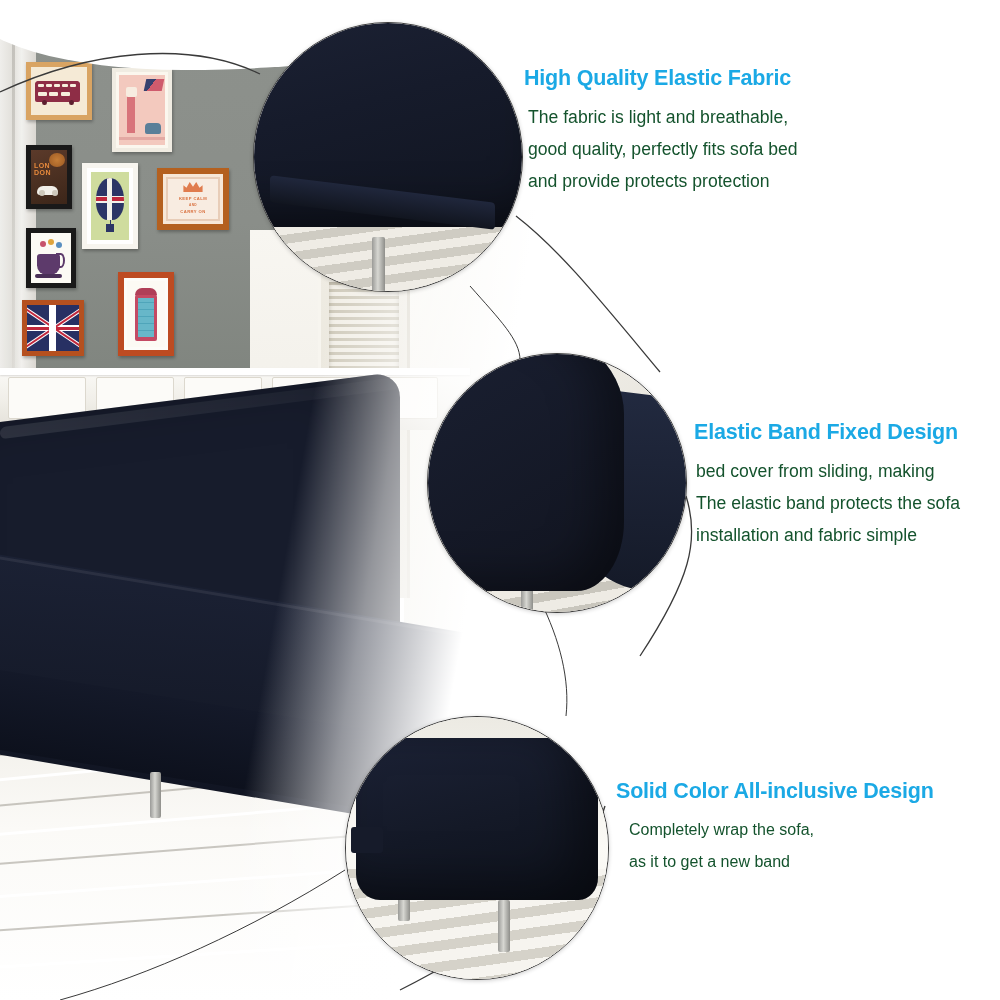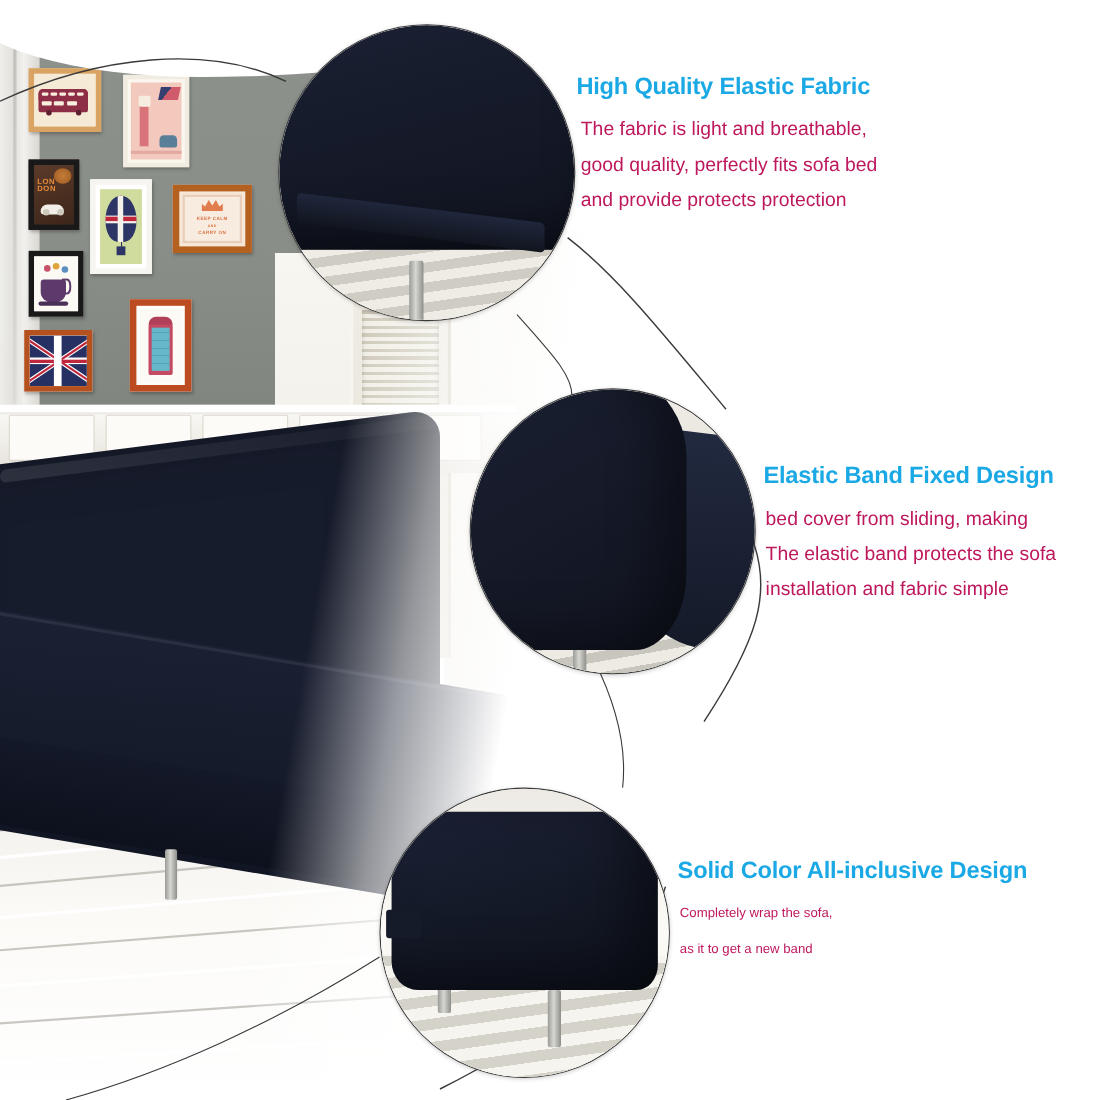--- a/index.html
+++ b/index.html
@@ -264,34 +264,34 @@
 
   
   .lines{position:absolute;left:0;top:0;width:1000px;height:1000px;pointer-events:none;}
 
   
   .txt{position:absolute;}
   .t-head{
     color:#1BA9E5;font-weight:700;letter-spacing:-.2px;
     white-space:nowrap;
   }
-  .t-body{color:#be185d;}
+  .t-body{color:#14532d;}
   .t-body div{white-space:nowrap;}
 
   .blk1{left:524px;top:66px;}
   .blk1 .t-head{font-size:21.5px;}
   .blk1 .t-body{font-size:17.6px;line-height:32px;margin-top:10px;margin-left:4px;}
 
   .blk2{left:694px;top:420px;}
   .blk2 .t-head{font-size:21.5px;}
   .blk2 .t-body{font-size:17.6px;line-height:32px;margin-top:10px;margin-left:2px;}
 
   .blk3{left:616px;top:779px;}
   .blk3 .t-head{font-size:21.5px;}
-  .blk3 .t-body{font-size:12px;line-height:32px;margin-top:10px;margin-left:2px;}
+  .blk3 .t-body{font-size:16px;line-height:32px;margin-top:10px;margin-left:13px;}
 </style>
 </head>
 <body>
 
 <div class="stage">
 
   <div class="scene">
     <div class="scene-inner">
 
       <div class="wall"></div>

